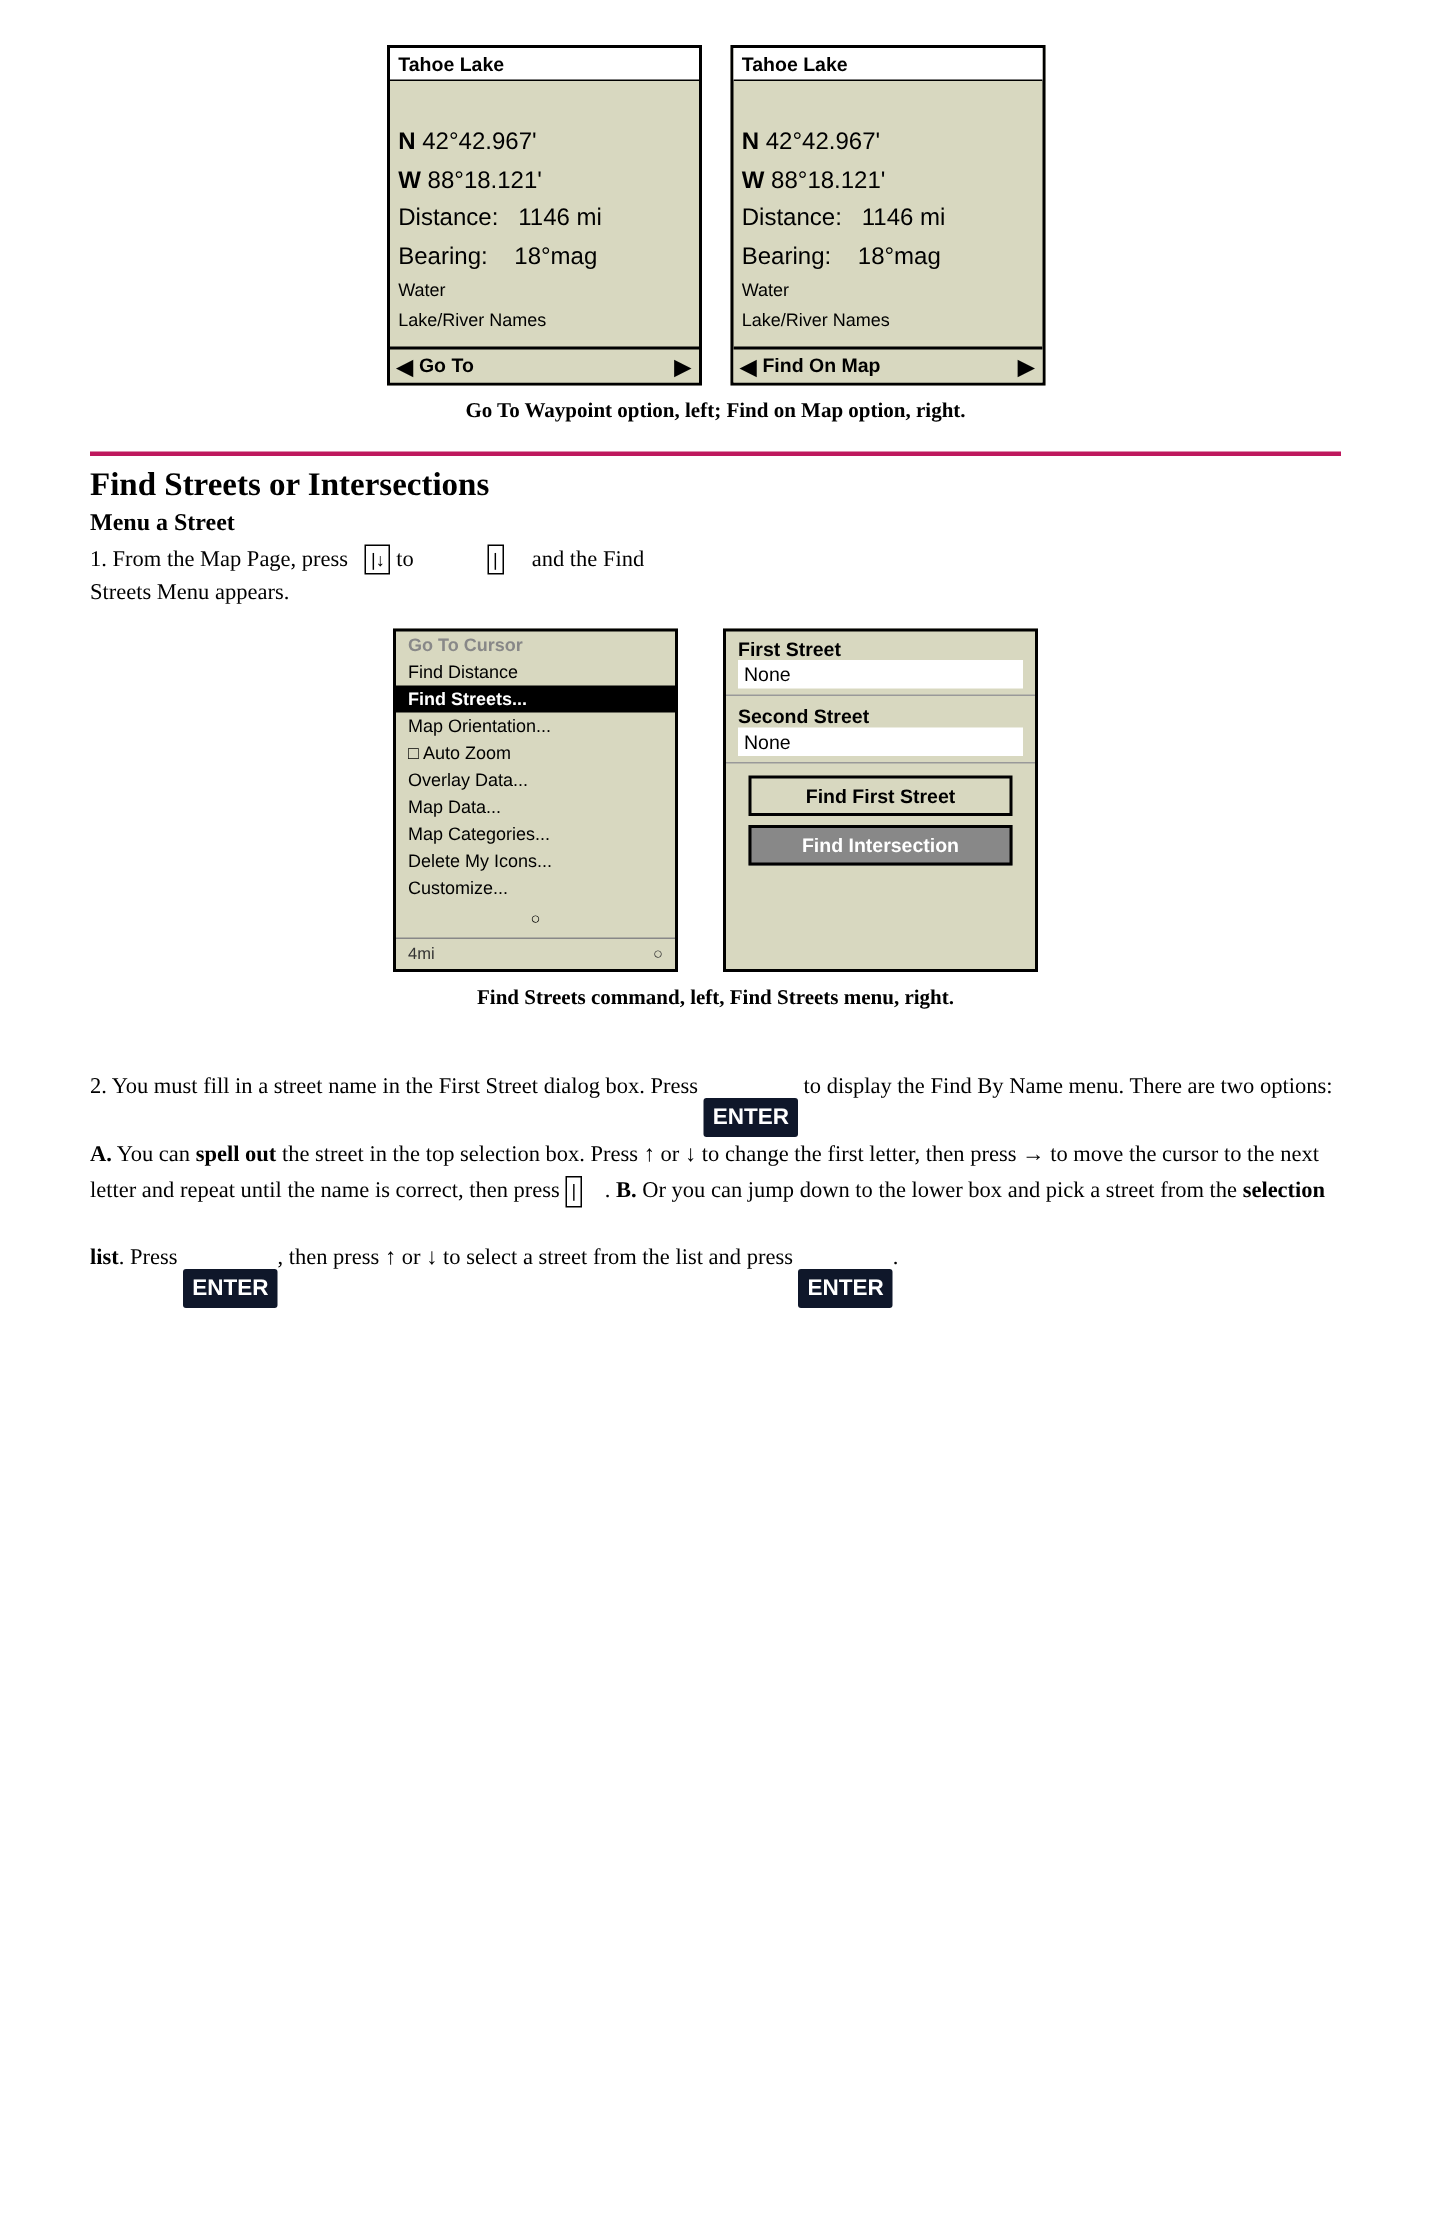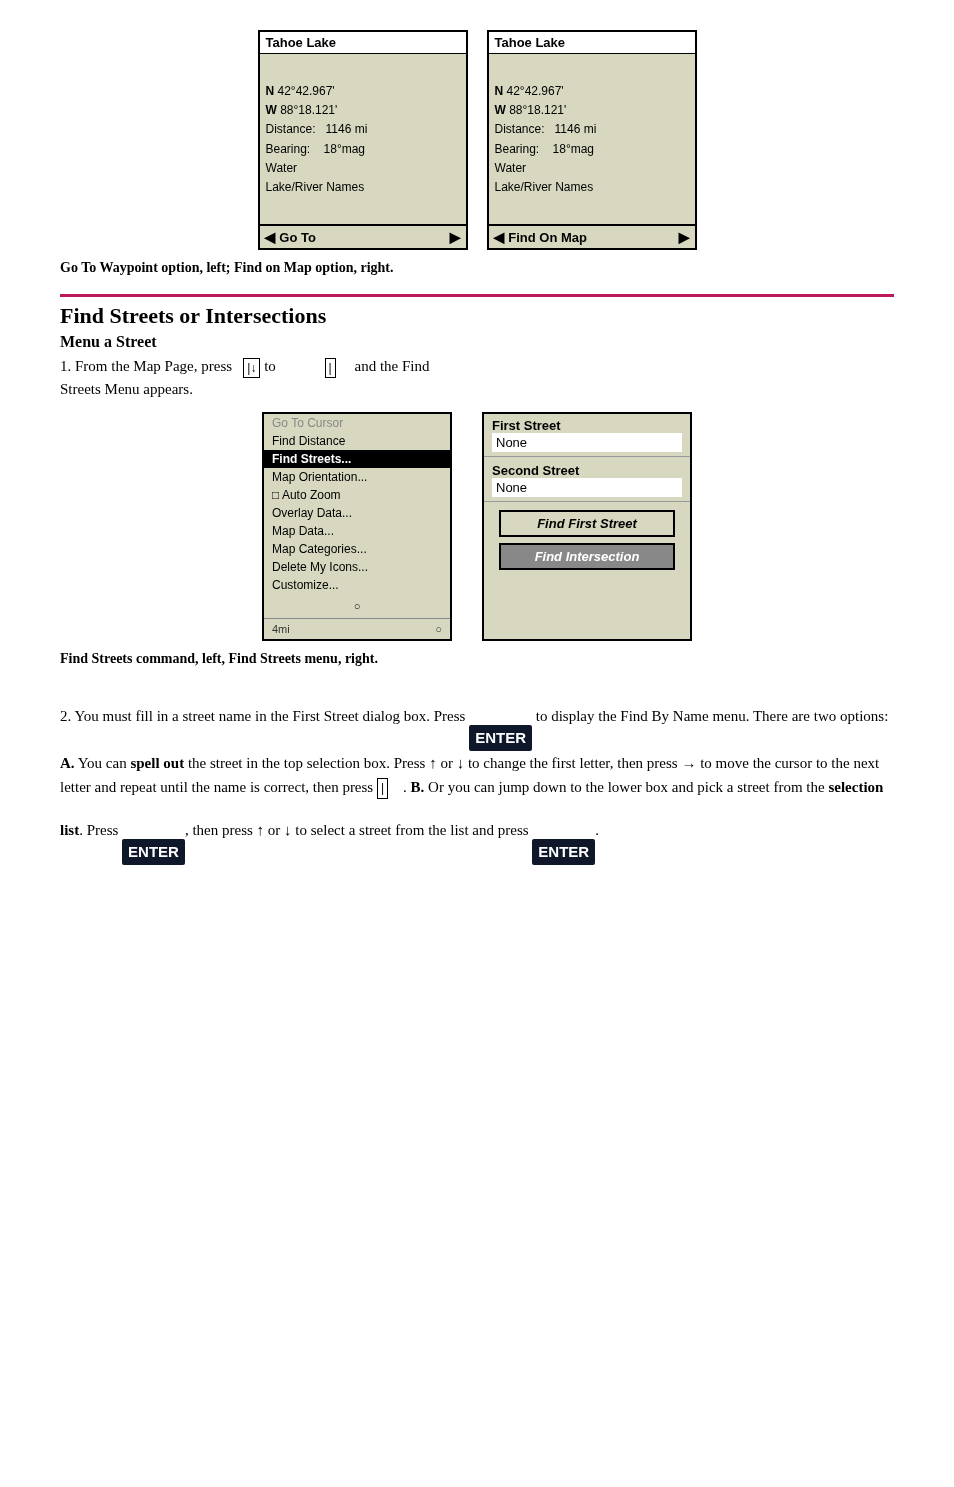--- a/index.html
+++ b/index.html
@@ -41,21 +41,21 @@
     }
 
     .gps-screen-body {
       flex: 1;
       padding: 8px 6px;
     }
 
     .gps-screen-body .coords {
       margin-top: 20px;
       line-height: 1.6;
-      font-size: 12px;
+      font-size: 16px;
     }
 
     .gps-screen-body .water-info {
       font-size: 12px;
       line-height: 1.6;
     }
 
     .gps-screen-footer {
       border-top: 2px solid #000;
       display: flex;
@@ -71,21 +71,21 @@
       font-size: 14px;
       font-weight: bold;
     }
     .nav-arrow-right {
       margin-left: auto;
       font-size: 14px;
       font-weight: bold;
     }
 
     .caption-center {
-      text-align: left;
+      text-align: center;
       font-weight: bold;
       font-size: 14px;
       margin-bottom: 18px;
     }
 
     
     .section-heading {
       font-size: 22px;
       font-weight: bold;
       border-top: 3px solid #be185d;
@@ -128,20 +128,21 @@
     }
 
     .map-menu-panel .menu-item.highlighted {
       background: #000;
       color: #fff;
       font-weight: bold;
     }
 
     .map-menu-panel .menu-item.grayed {
       color: #888;
+      font-weight: bold;
     }
 
     .map-bottom {
       border-top: 1px solid #888;
       padding: 4px 8px;
       display: flex;
       justify-content: space-between;
       align-items: flex-start;
       font-size: 11px;
       color: #333;
@@ -184,21 +185,20 @@
       display: block;
       background: #d8d8c0;
       border: 2px solid #000;
       padding: 4px 10px;
       font-weight: bold;
       font-size: 13px;
       font-family: Arial, sans-serif;
       cursor: pointer;
       width: 85%;
       text-align: center;
-      font-style: italic;
     }
 
     .find-btn.active {
       background: #888;
       color: #fff;
     }
 
     
     .body-text {
       font-size: 15px;

